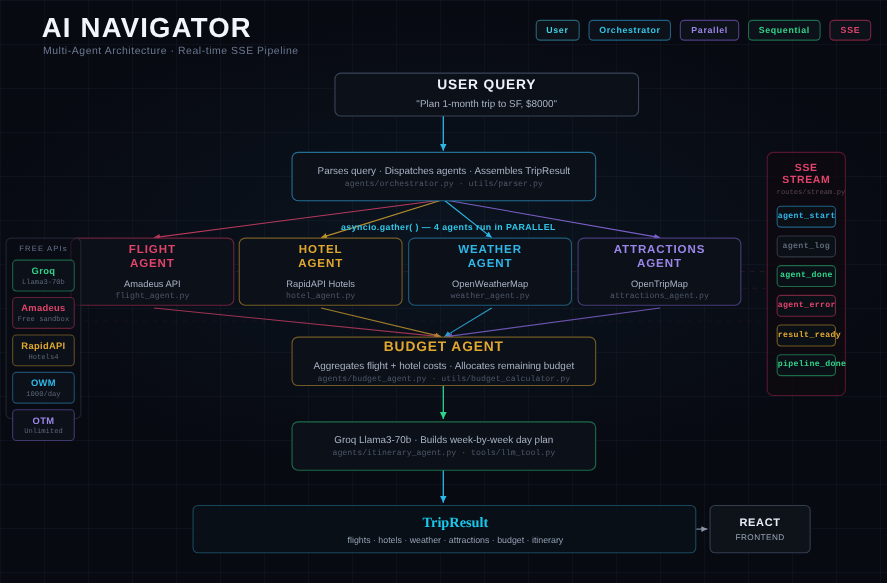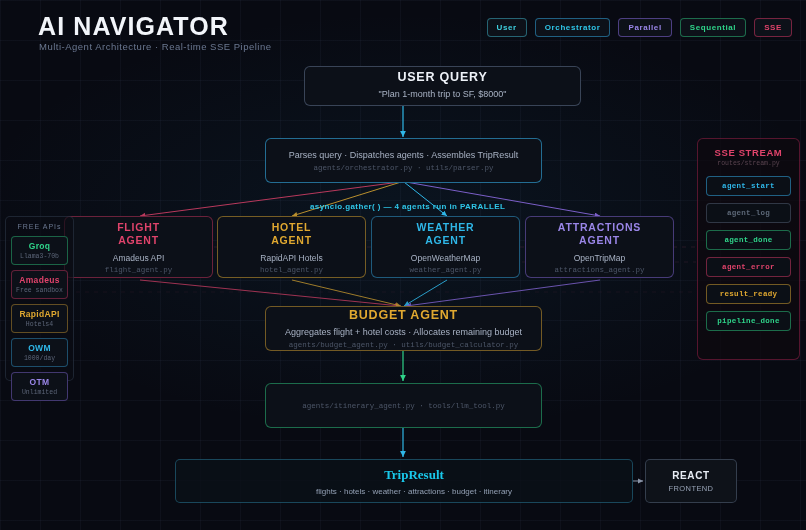--- a/index.html
+++ b/index.html
@@ -78,21 +78,21 @@
   }
   .api{
     border:1px solid;border-radius:4px;background:#0c1018;
     padding:4px 2px;margin-bottom:5px;text-align:center;
   }
   .api .an{font-size:8.5px;font-weight:bold;letter-spacing:.3px;}
   .api .av{font-size:6.5px;font-family:"Liberation Mono",monospace;color:#5c6578;margin-top:2px;}
 
   
   #sse{
-    position:absolute;left:697px;top:138px;width:103px;height:222px;
+    position:absolute;left:697px;top:138px;width:72px;height:222px;
     border:1px solid rgba(190,40,90,.42);border-radius:6px;
     background:rgba(14,9,14,.7);box-sizing:border-box;padding:8px 8px;
   }
   #sse .sh{font-size:9.5px;font-weight:bold;letter-spacing:.6px;text-align:center;color:#e0436b;}
   #sse .sf{font-size:6.5px;font-family:"Liberation Mono",monospace;color:#5a4450;text-align:center;margin:2px 0 9px;}
   .ev{
     border:1px solid;border-radius:4px;background:#0b0f16;
     font-family:"Liberation Mono",monospace;font-size:7.5px;font-weight:bold;
     text-align:center;padding:5px 0;margin-bottom:7px;letter-spacing:.3px;
   }
@@ -228,20 +228,21 @@
     </div>
   </div>
 
 <div class="node big" id="budget" style="left: 265px; top: 306px; height: 45px; border-color: rgba(185, 140, 45, 0.6);">
   <div class="nt" style="color: rgb(224, 168, 48);">BUDGET AGENT</div>
   <div class="nd">Aggregates flight + hotel costs  ·  Allocates remaining budget</div>
   <div class="nf">agents/budget_agent.py  ·  utils/budget_calculator.py</div>
 </div>
 
 <div class="node big" id="itinerary" style="left: 265px; top: 383px; height: 45px; border-color: rgba(40, 170, 110, 0.6);">
+  <div class="nd">Groq Llama3-70b  ·  Builds week-by-week day plan</div>
   <div class="nf">agents/itinerary_agent.py  ·  tools/llm_tool.py</div>
 </div>
 
 <div id="trip">
   <div class="tt">TripResult</div>
   <div class="td">flights · hotels · weather · attractions · budget · itinerary</div>
 </div>
 
 <div id="react">
   <div class="rt">REACT</div>

